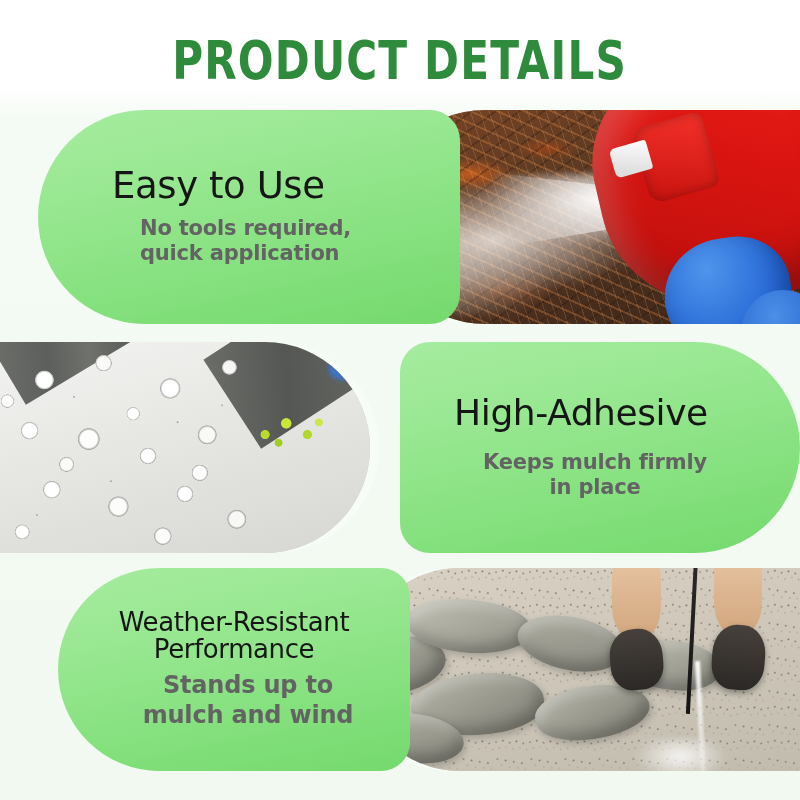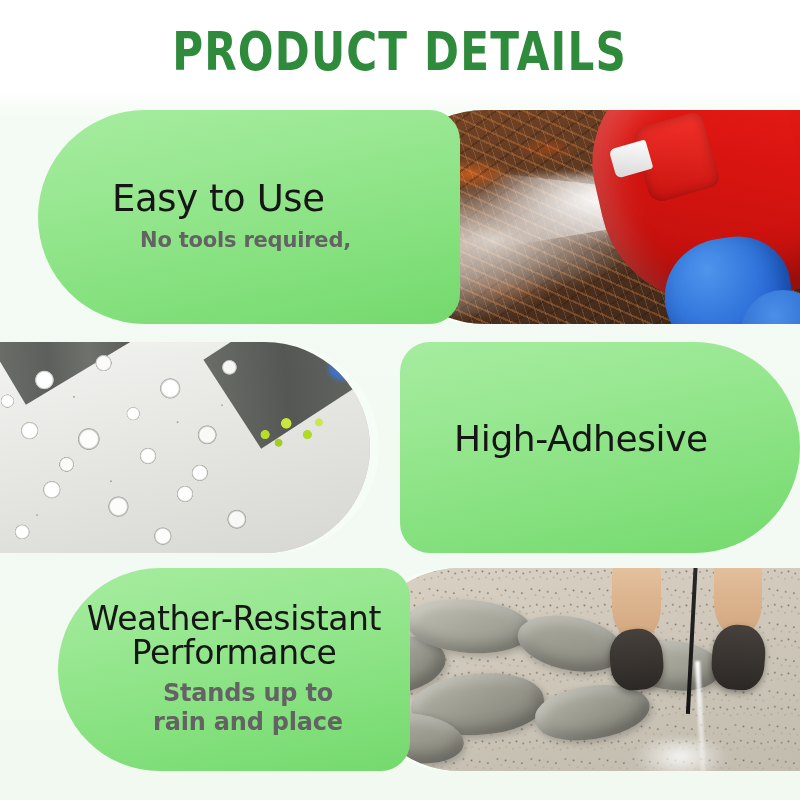--- a/index.html
+++ b/index.html
@@ -21,21 +21,21 @@
     inset: 0;
     background: linear-gradient(180deg, #ffffff 0%, #ffffff 11%, #f4fbf4 15%, #f1f9f1 100%);
   }
 
   
   .title-bar {
     position: absolute;
     top: 20px; left: 0; right: 0;
     height: 72px;
     display: flex;
-    align-items: flex-start;
+    align-items: flex-end;
     justify-content: center;
   }
   .title {
     font-family: "DejaVu Sans", sans-serif;
     font-weight: 700;
     font-size: 54px;
     letter-spacing: 1.5px;
     color: #2f8b3c;
     transform: scaleX(0.78);
     transform-origin: center;
@@ -108,21 +108,21 @@
   
   .headline {
     font-family: "DejaVu Sans", sans-serif;
     font-weight: 400;
     color: #161616;
     line-height: 1.04;
     letter-spacing: -0.4px;
   }
   #row-1 .headline { font-size: 37px; margin-bottom: 10px; }
   #row-2 .headline { font-size: 36px; margin-bottom: 18px; }
-  #row-3 .headline { font-size: 33px; margin-bottom: 8px; }
+  #row-3 .headline { font-size: 26px; margin-bottom: 8px; }
 
   .subline {
     font-family: "DejaVu Sans", sans-serif;
     font-weight: 700;
     color: #636363;
     line-height: 1.22;
     letter-spacing: -0.2px;
     margin-left: 28px;
   }
   #row-1 .subline { font-size: 21px; }
@@ -386,39 +386,44 @@
       <div class="ph1-cap"></div>
       <div class="ph1-nozzle"></div>
       <div class="ph1-glove"></div>
       <div class="ph1-glove2"></div>
     </div>
 
     <div class="panel left">
       <div class="headline">Easy to Use</div>
       <div class="subline">
         <div>No tools required,</div>
+        <div>quick application</div>
       </div>
     </div>
   </div>
 
   <div class="row" id="row-2">
 
     <div class="photo left">
       <div class="ph2-bg"></div>
       <div class="ph2-plank"></div>
       <div class="ph2-plank2"></div>
       <div class="ph2-pebbles"></div>
       <div class="ph2-speck"></div>
       <div class="ph2-sprout"></div>
       <div class="ph2-blue"></div>
     </div>
 
     <div class="panel right">
       <div class="headline">
         <div>High-Adhesive</div>
+      </div>
+      <div class="subline">
+        <div>Keeps mulch firmly</div>
+        <div>in place</div>
       </div>
     </div>
   </div>
 
   <div class="row" id="row-3">
 
     <div class="photo right">
       <div class="ph3-bg"></div>
       <div class="ph3-gravel"></div>
       <div class="ph3-stone s1"></div>
@@ -437,18 +442,18 @@
       <div class="ph3-splash"></div>
     </div>
 
     <div class="panel left">
       <div class="headline">
         <div>Weather-Resistant</div>
         <div>Performance</div>
       </div>
       <div class="subline">
         <div>Stands up to</div>
-        <div>rain and place</div>
+        <div>mulch and wind</div>
       </div>
     </div>
   </div>
 
 </div>
 
 </body></html>

